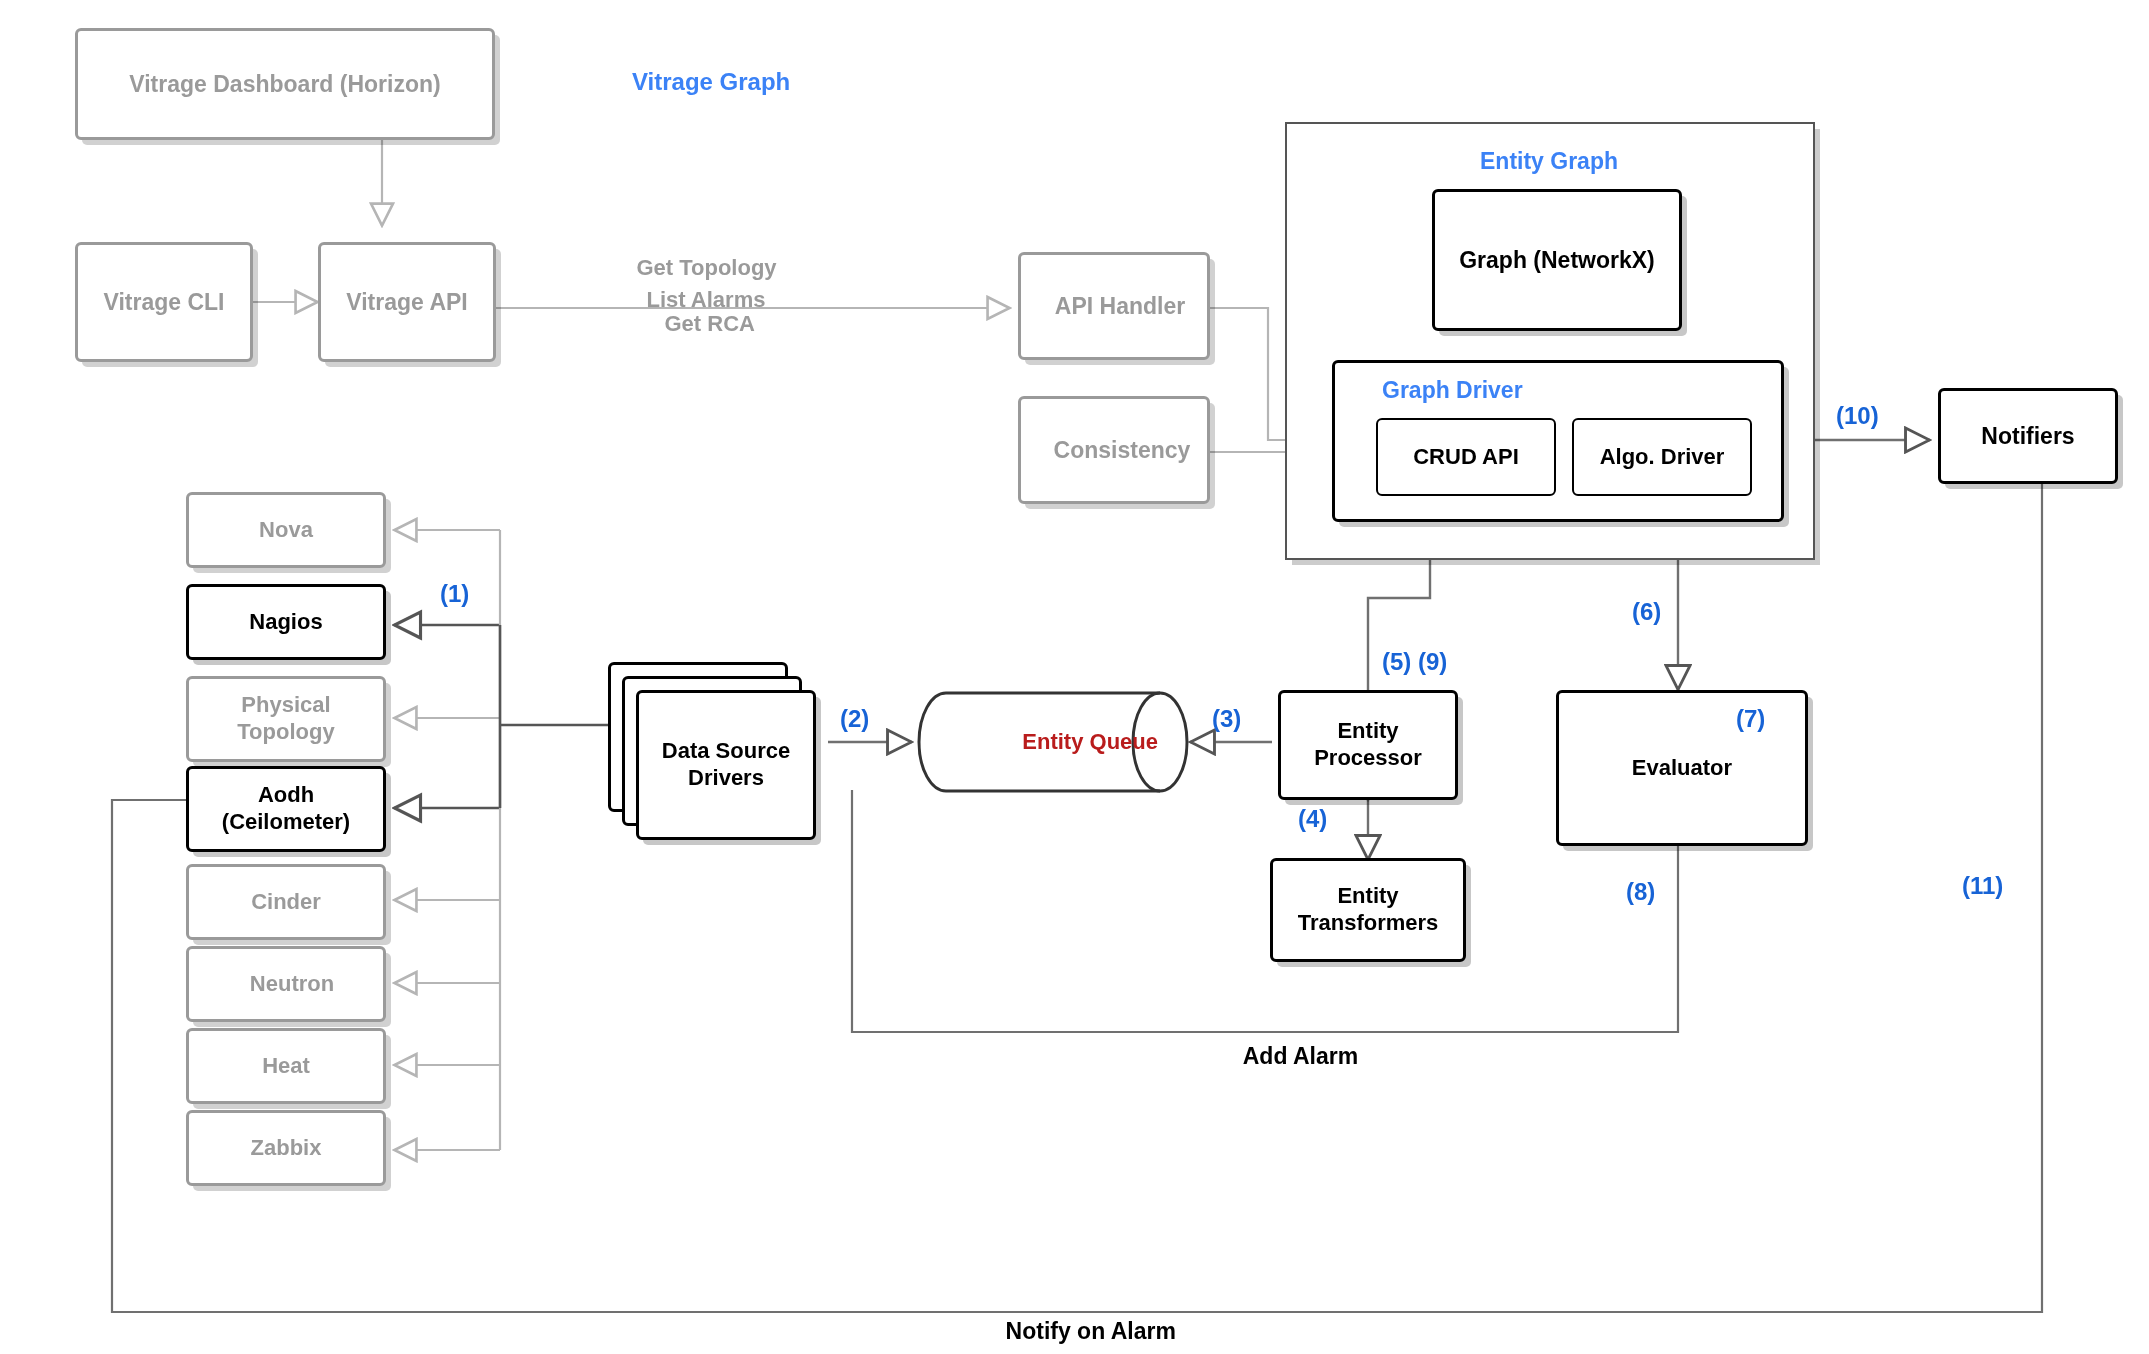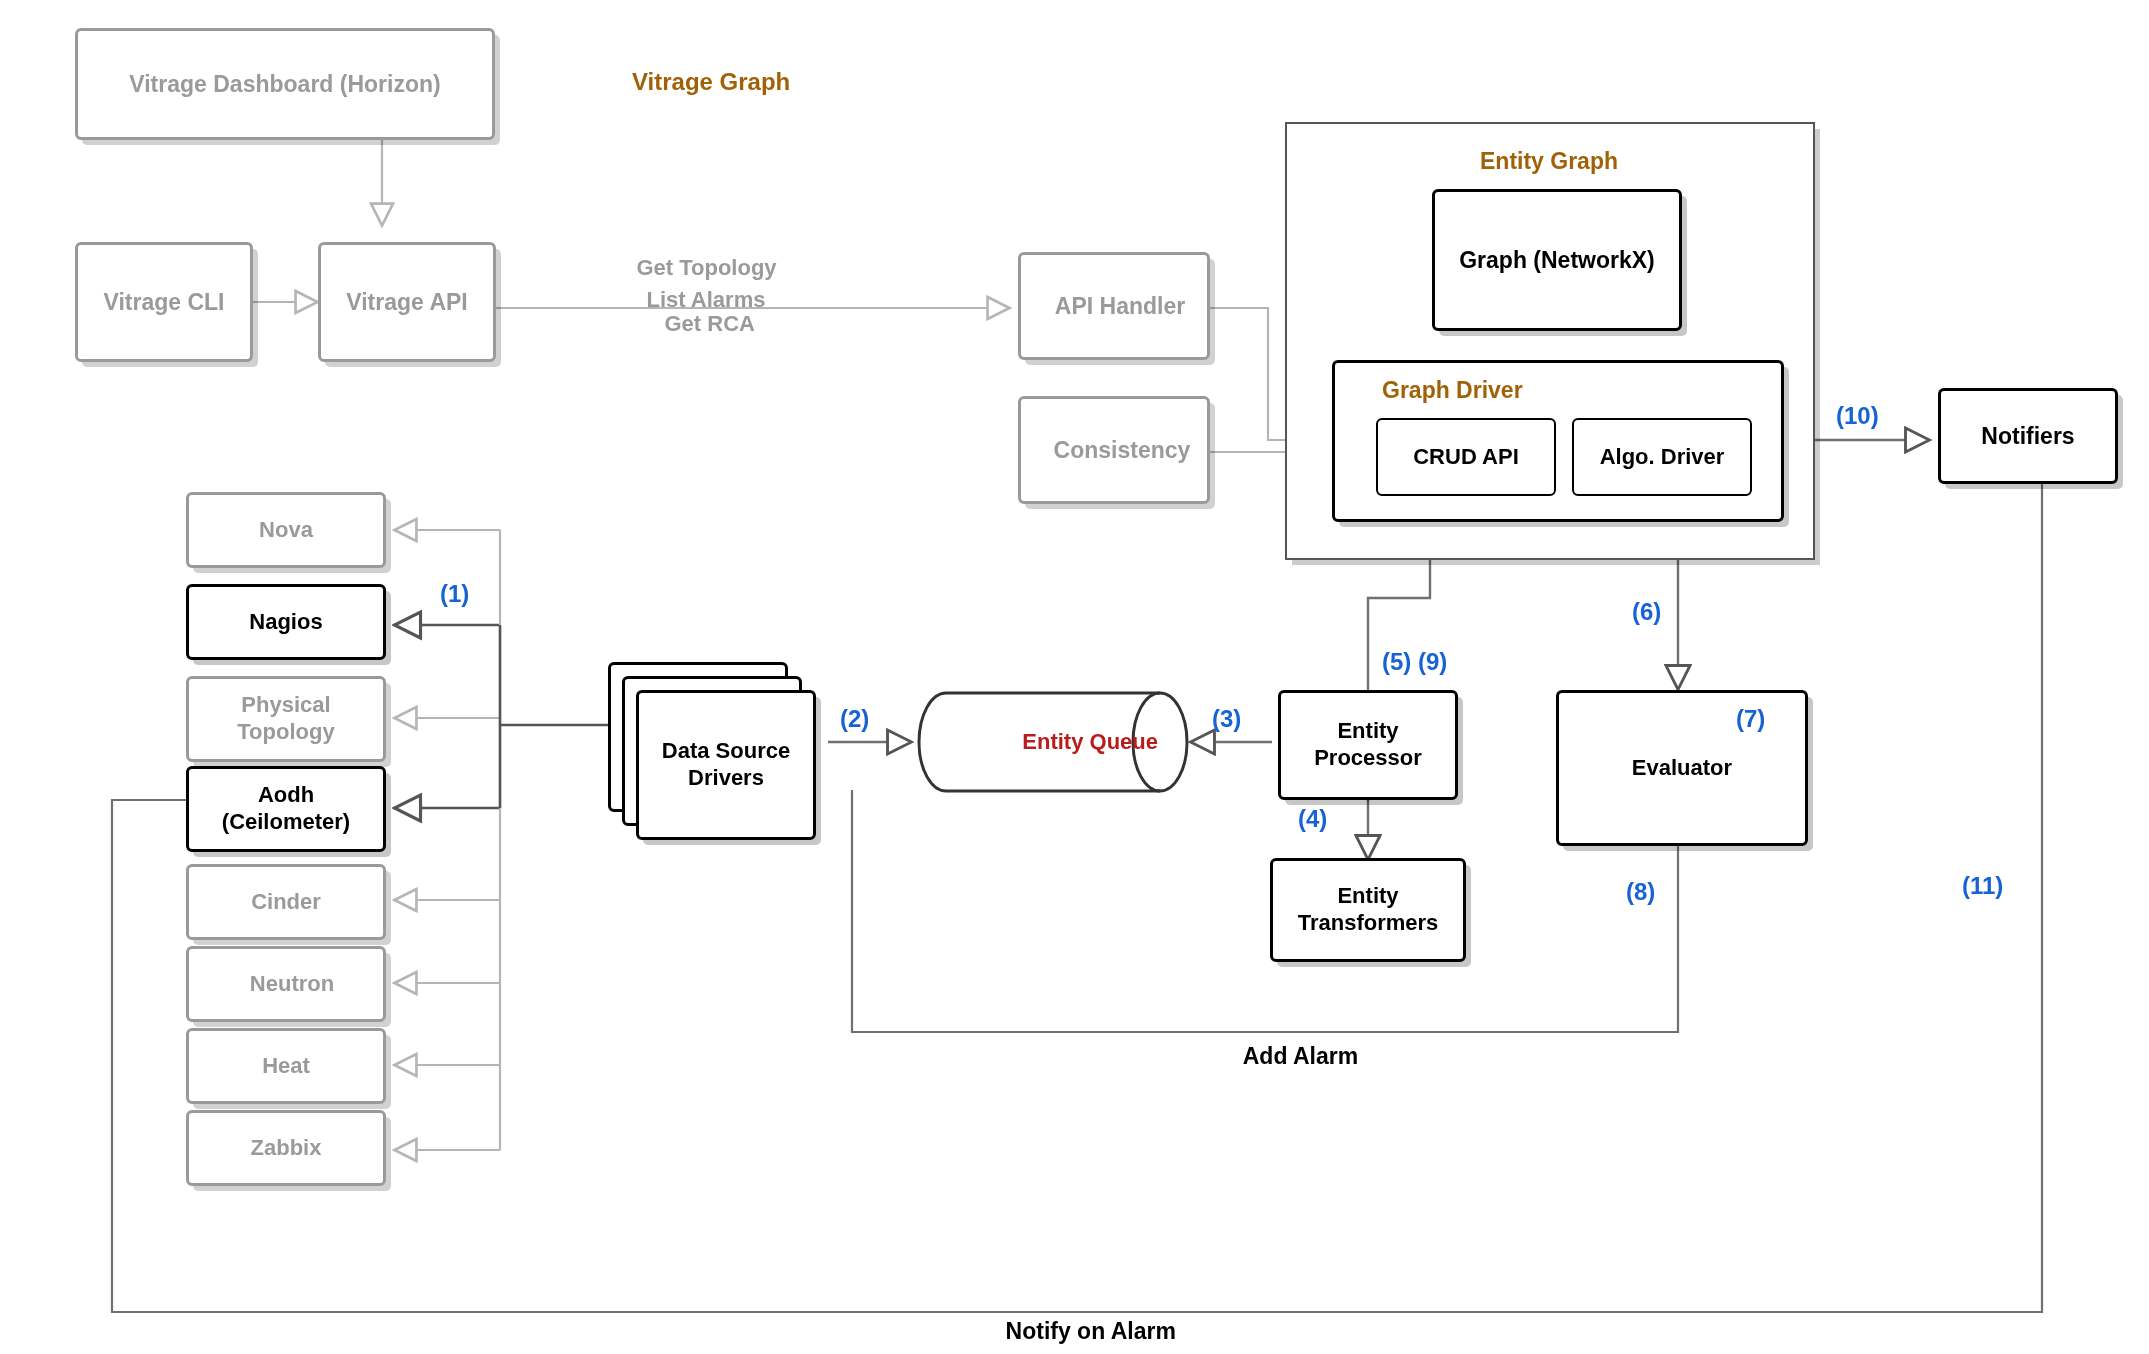--- a/index.html
+++ b/index.html
@@ -17,21 +17,21 @@
        box-shadow:6px 6px 0 -1px rgba(0,0,0,0.18);}
   .box.thin{border-width:2px;}
 
   
   .container{position:absolute;box-sizing:border-box;background:transparent;}
   .container.solid{border:3px solid #000;}
   .container.dashed{border:4px dashed #000;}
   .container.thin{border:2px solid #000;
        box-shadow:6px 6px 0 -1px rgba(0,0,0,0.20);background:#fff;}
 
-  .ctitle{position:absolute;font-weight:bold;color:#a16207;white-space:nowrap;}
+  .ctitle{position:absolute;font-weight:bold;color:#3b82f6;white-space:nowrap;}
 
   
   .txt{position:absolute;font-weight:bold;white-space:pre;line-height:1.25;}
   .txt.dimtxt{color:#9a9a9a;}
   .txt.blk{color:#000;}
   .lbl{position:absolute;font-weight:bold;color:#1763d6;white-space:nowrap;}
 
   
   svg.layer{position:absolute;left:0;top:0;width:2149px;height:1354px;
             pointer-events:none;overflow:visible;}

